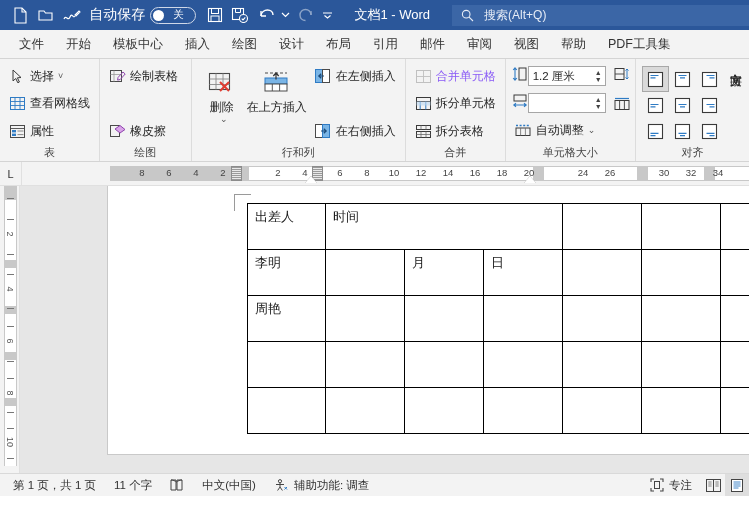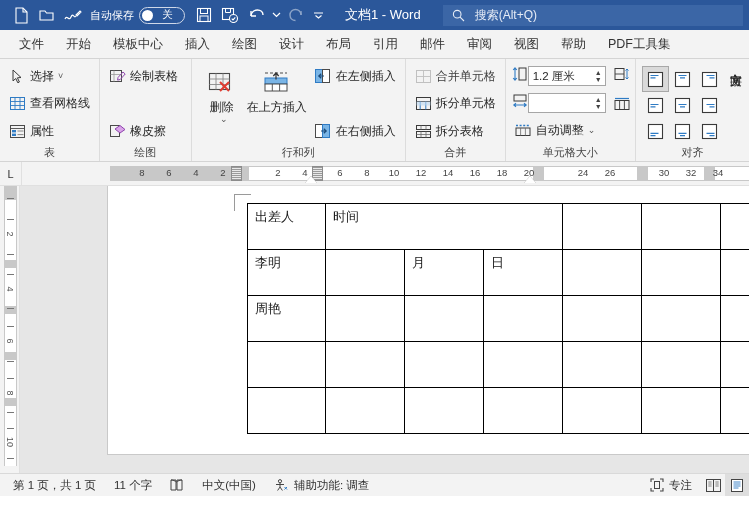--- a/index.html
+++ b/index.html
@@ -19,21 +19,21 @@
     color: #ffffff;
     font-size: 12px;
     padding-left: 8px;
   }
   .qat-btn {
     width: 26px; height: 26px;
     display: flex; align-items: center; justify-content: center;
     color: #ffffff;
   }
   .qat-btn svg { display: block; }
-  .autosave-label { font-size: 11px; margin: 0 5px 0 4px; white-space: nowrap; }
+  .autosave-label { font-size: 14px; margin: 0 5px 0 4px; white-space: nowrap; }
   .autosave-toggle {
     width: 46px; height: 17px;
     border: 1.3px solid #cfd8e8;
     border-radius: 9px;
     display: flex; align-items: center;
     padding: 0 2px;
     font-size: 10.5px;
     margin-right: 6px;
   }
   .autosave-knob {
@@ -100,21 +100,21 @@
   }
   .col { display: flex; flex-direction: column; justify-content: space-between; }
   .ritem {
     display: flex; align-items: center;
     height: 24px;
     font-size: 12px;
     color: #262626;
     padding: 0 4px 0 2px;
     white-space: nowrap;
   }
-  .ritem.disabled { color: #404040; }
+  .ritem.disabled { color: #8b5cf6; }
   .ritem .ico { width: 19px; height: 19px; margin-right: 3px; flex:0 0 auto; display:flex; align-items:center; justify-content:center;}
   .chev { margin-left: 4px; color: #555; font-size: 9px; }
 
   .bigbtn {
     display: flex; flex-direction: column;
     align-items: center; justify-content: flex-start;
     width: 58px; padding-top: 3px;
     font-size: 12px; color: #262626;
   }
   .bigbtn .bico { height: 34px; display:flex; align-items:center; justify-content:center; }

